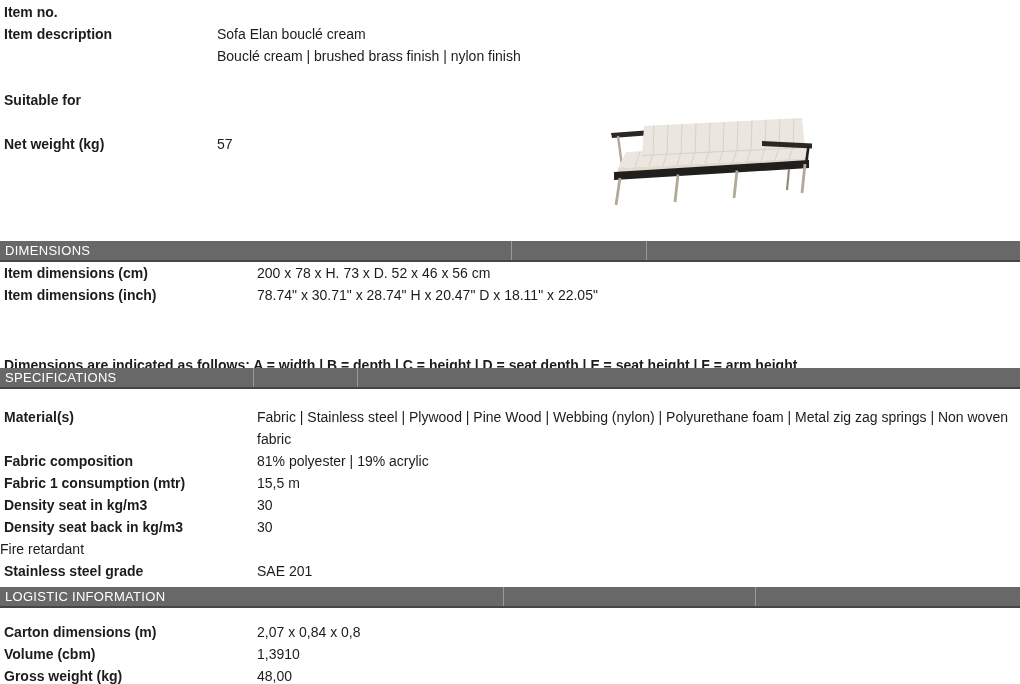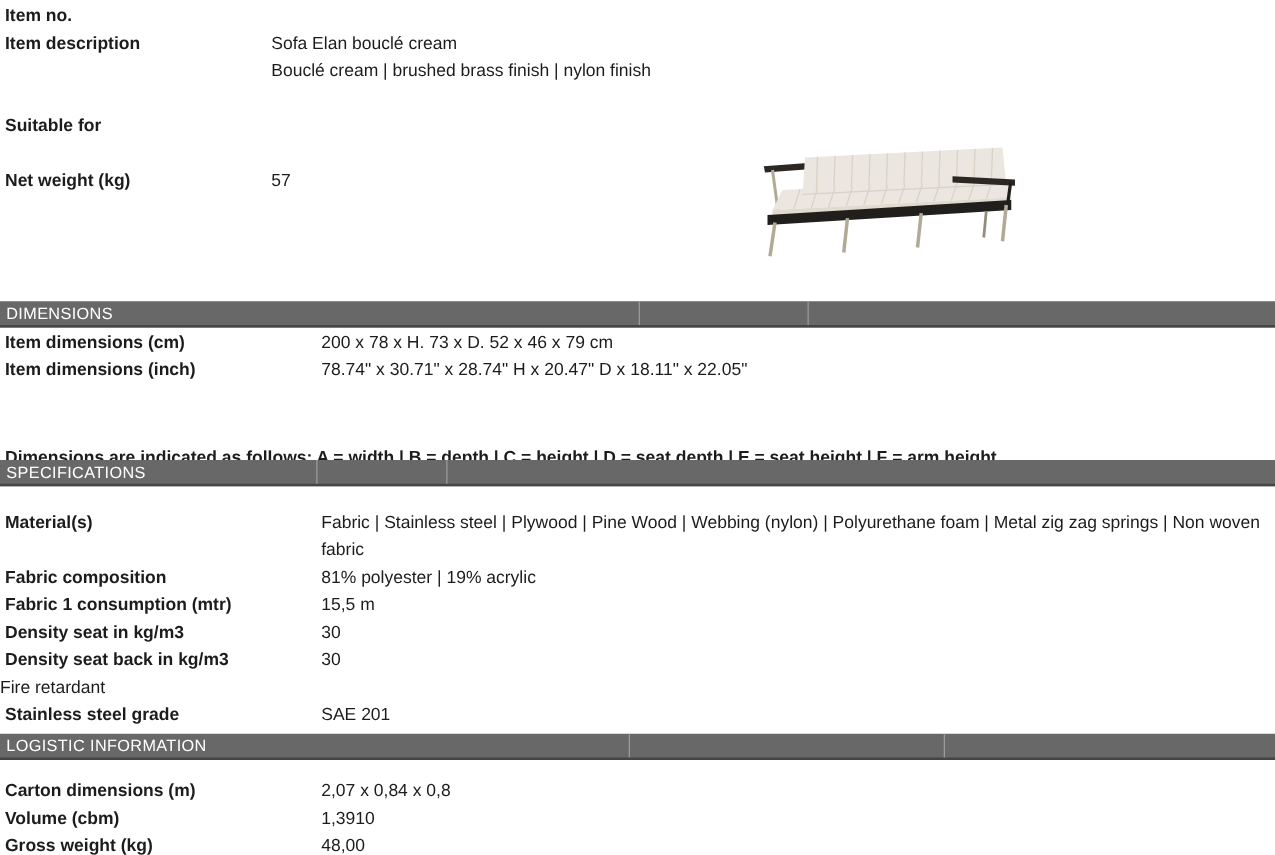--- a/index.html
+++ b/index.html
@@ -121,21 +121,21 @@
 
 <div class="bar" style="top:221px;margin-top:20px;">
   <div class="t">DIMENSIONS</div>
   <div class="cdiv" style="left:511px;"></div>
   <div class="cdiv" style="left:646px;"></div>
 </div>
 
 <div class="abs rows sec" style="top:262px;">
   <div class="row">
     <div class="lbl">Item dimensions (cm)</div>
-    <div class="val">200 x 78 x H. 73 x D. 52 x 46 x 79 cm</div>
+    <div class="val">200 x 78 x H. 73 x D. 52 x 46 x 56 cm</div>
   </div>
   <div class="row">
     <div class="lbl">Item dimensions (inch)</div>
     <div class="val">78.74" x 30.71" x 28.74" H x 20.47" D x 18.11" x 22.05"</div>
   </div>
 </div>
 
 <div class="abs note">Dimensions are indicated as follows: A = width | B = depth | C = height | D = seat depth | E = seat height | F = arm height</div>
 
 <div class="bar" style="top:368px;">

